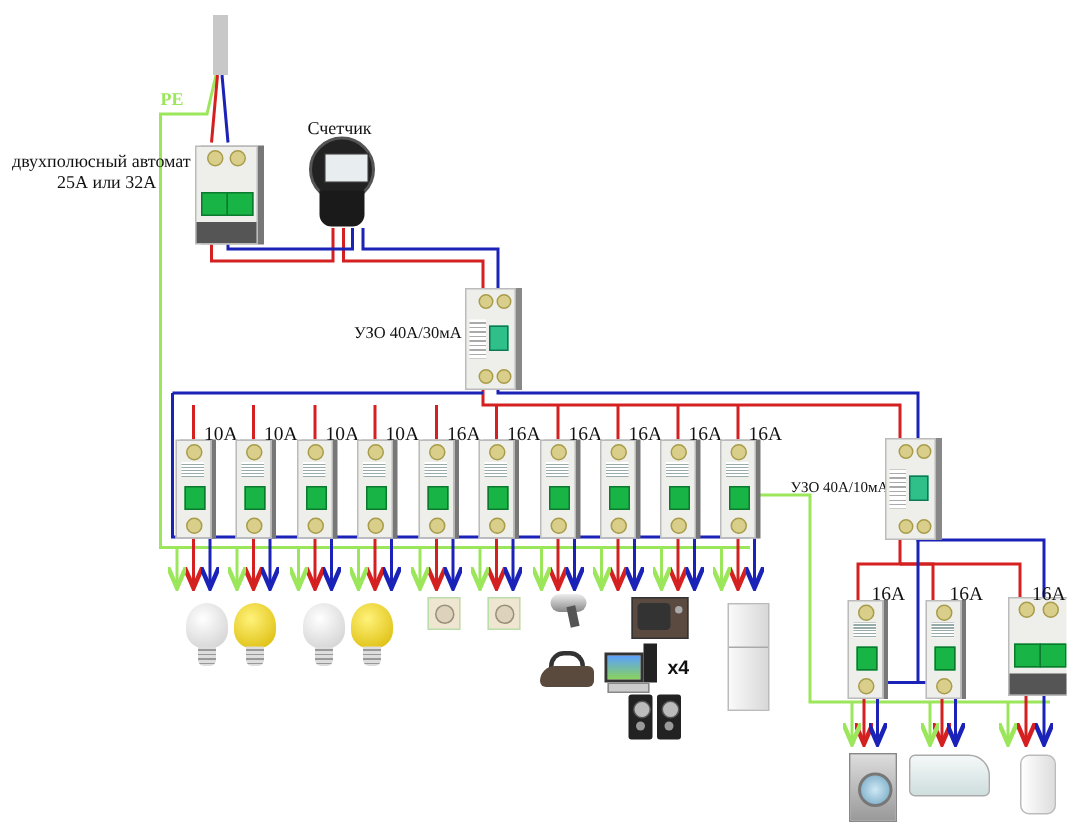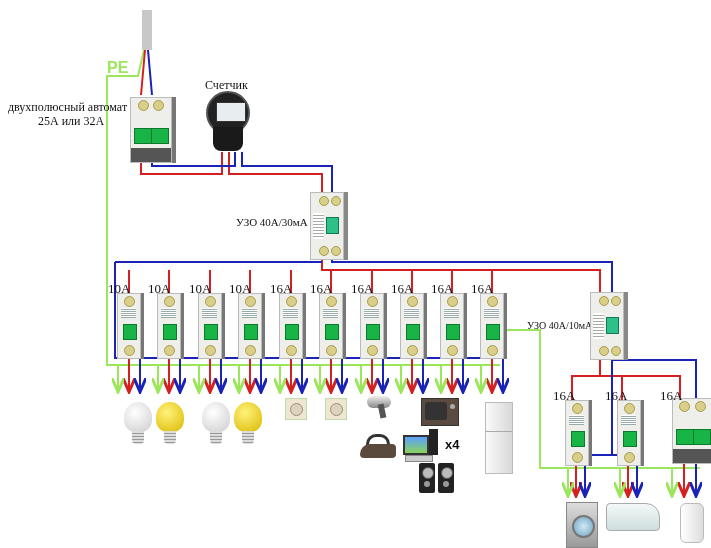--- a/index.html
+++ b/index.html
@@ -1,20 +1,20 @@
 <!DOCTYPE html>
 <html><head>
 <meta charset="utf-8">
 <style>
   html,body{margin:0;padding:0;background:#fff;}
   body{width:711px;height:548px;position:relative;overflow:hidden;font-family:"Liberation Serif",serif;}
   #wires{position:absolute;left:0;top:0;width:711px;height:548px;}
   .lbl{position:absolute;font-family:"Liberation Serif",serif;color:#111;white-space:nowrap;}
-  .amp{font-size:13px;}
-  .pe{position:absolute;left:107px;top:59px;font-family:Liberation Sans, sans-serif;font-weight:bold;font-size:16px;color:#9be65a;}
+  .amp{font-size:13px;padding-left:28px;}
+  .pe{position:absolute;left:107px;top:59px;font-family:Liberation Serif, serif;font-weight:bold;font-size:12px;color:#9be65a;}
   .x4{position:absolute;left:445px;top:437px;font-family:"Liberation Sans",sans-serif;font-weight:bold;font-size:13px;color:#111;}
   .breaker{position:absolute;width:22px;height:64px;background:#eeeeea;border:1px solid #bbb;box-shadow:3px 0 0 #777;}
   .breaker .term{position:absolute;left:6px;width:9px;height:9px;border-radius:50%;background:#d9cf8a;border:1px solid #a89c4a;}
   .breaker .t1{top:2px}.breaker .t2{bottom:2px}
   .breaker .sw{position:absolute;left:5px;top:30px;width:12px;height:14px;background:#18b446;border:1px solid #0b7a2c;}
   .breaker .txt{position:absolute;left:3px;top:14px;width:15px;height:10px;background:repeating-linear-gradient(#fff 0 1px,#9aa 1px 2px);}
   .breaker2{position:absolute;width:40px;height:64px;background:#eeeeea;border:1px solid #bbb;box-shadow:4px 0 0 #777;}
   .breaker2 .term{position:absolute;width:9px;height:9px;border-radius:50%;background:#d9cf8a;border:1px solid #a89c4a;top:2px;}
   .breaker2 .sw{position:absolute;top:30px;width:16px;height:14px;background:#18b446;border:1px solid #0b7a2c;}
   .breaker2 .base{position:absolute;left:0;bottom:0;width:40px;height:14px;background:#555;}

